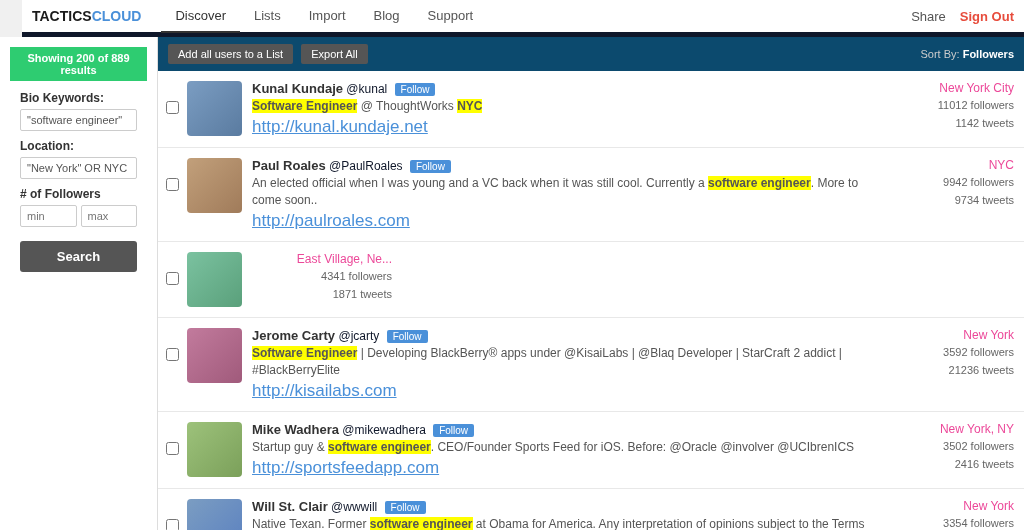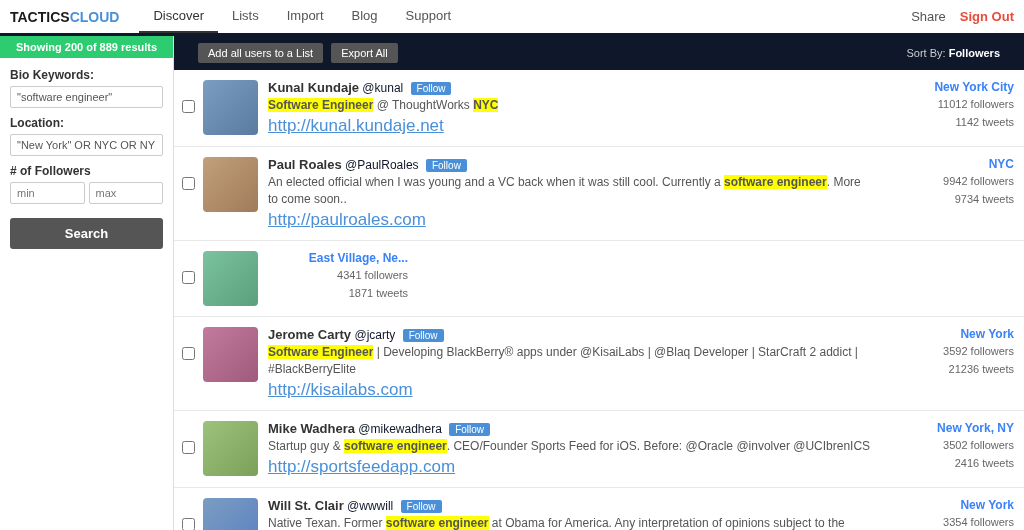--- a/index.html
+++ b/index.html
@@ -1,61 +1,61 @@
 <!DOCTYPE html>
 <html><head>
   <meta charset="utf-8">
   <style>
     * { box-sizing: border-box; margin: 0; padding: 0; }
     body { font-family: Arial, sans-serif; font-size: 12px; background: #f0f0f0; color: #333; width: 1024px; overflow-x: hidden; }
 
     
-    .top-nav { background: #fff; border-bottom: 3px solid #0f172a; display: flex; align-items: center; padding: 16px 10px; height: 36px; }
+    .top-nav { background: #fff; border-bottom: 5px solid #0f172a; display: flex; align-items: center; padding: 16px 10px; height: 36px; margin-left: 22px; }
     .logo { display: flex; align-items: center; margin-right: 20px; }
     .logo-text { font-size: 14px; font-weight: bold; color: #1a1a1a; }
     .logo-text span { color: #4a90d9; }
     .nav-links { display: flex; gap: 0; flex: 1; }
     .nav-link { padding: 8px 14px; font-size: 13px; color: #555; text-decoration: none; cursor: pointer; border-bottom: 2px solid transparent; }
     .nav-link.active { color: #333; border-bottom: 2px solid #333; }
     .nav-right { display: flex; align-items: flex-start; gap: 14px; margin-left: auto; }
     .nav-share { font-size: 13px; color: #555; cursor: pointer; }
     .nav-signout { font-size: 13px; color: #e74c3c; font-weight: bold; cursor: pointer; }
 
     
     .layout { display: flex; height: calc(530px - 36px); }
 
     
-    .sidebar { width: 174px; background: #fff; border-right: 1px solid #ddd; padding: 10px; flex-shrink: 0; overflow-y: auto; }
+    .sidebar { width: 158px; background: #fff; border-right: 1px solid #ddd; padding: 20px; flex-shrink: 0; overflow-y: auto; }
     .sidebar-status { background: #2ecc71; color: #fff; font-size: 11px; padding: 5px 8px; margin: -10px -10px 10px -10px; text-align: center; font-weight: bold; }
     .sidebar-label { font-size: 12px; font-weight: bold; color: #333; margin-bottom: 4px; margin-top: 8px; }
     .sidebar-input { width: 100%; border: 1px solid #ccc; padding: 4px 6px; font-size: 11px; border-radius: 2px; color: #555; }
     .followers-row { display: flex; gap: 4px; margin-top: 4px; }
     .followers-input { width: 50%; border: 1px solid #ccc; padding: 4px 6px; font-size: 11px; border-radius: 2px; color: #aaa; }
     .search-btn { width: 100%; background: #555; color: #fff; border: none; padding: 8px; font-size: 13px; font-weight: bold; border-radius: 3px; cursor: pointer; margin-top: 14px; }
 
     
     .main { flex: 1; overflow-y: auto; background: #f7f7f7; }
-    .toolbar { background: #0f172a; color: #fff; display: flex; align-items: center; padding: 7px 24px; font-size: 12px; }
+    .toolbar { background: #0c4a6e; color: #fff; display: flex; align-items: center; padding: 7px 10px; font-size: 12px; }
     .toolbar-btn { background: #555; color: #fff; border: none; padding: 4px 10px; font-size: 11px; cursor: pointer; margin-right: 8px; border-radius: 2px; }
     .toolbar-sort { margin-left: auto; font-size: 11px; color: #ccc; }
     .toolbar-sort span { color: #fff; font-weight: bold; }
 
     
     .result-row { background: #fff; border-bottom: 1px solid #e8e8e8; display: flex; align-items: flex-start; padding: 10px 10px 10px 8px; }
     .row-checkbox { margin-right: 8px; margin-top: 20px; flex-shrink: 0; }
     .row-avatar { width: 55px; height: 55px; border-radius: 4px; margin-right: 10px; flex-shrink: 0; background: #ccc; overflow: hidden; }
     .row-info { flex: 1; }
     .row-name { font-weight: bold; font-size: 13px; color: #333; }
     .row-handle { color: #0f172a; font-size: 12px; margin-top: 32px; }
     .follow-badge { display: inline-block; background: #4a90d9; color: #fff; font-size: 10px; padding: 1px 6px; border-radius: 2px; margin-left: 4px; vertical-align: middle; }
     .row-bio { font-size: 12px; color: #555; margin-top: 2px; line-height: 1.4; }
     .row-link { color: #4a90d9; font-size: 17px; margin-top: 2px; display: block; }
     .highlight { background: #ffff00; font-weight: bold; }
     .row-location { text-align: right; flex-shrink: 0; width: 140px; }
-    .row-location .city { color: #3b82f6; font-weight: bold; font-size: 12px; }
+    .row-location .city { color: #ec4899; font-weight: normal; font-size: 12px; }
     .row-location .stats { color: #666; font-size: 11px; margin-top: 2px; line-height: 1.6; }
 
     
     .av1 { background: linear-gradient(135deg, #7b9dc2, #5a7ba0); }
     .av2 { background: linear-gradient(135deg, #c2a07b, #a07b5a); }
     .av3 { background: linear-gradient(135deg, #7bc2a0, #5aa07b); }
     .av4 { background: linear-gradient(135deg, #c27b9d, #a05a7b); }
     .av5 { background: linear-gradient(135deg, #9dc27b, #7ba05a); }
     .av6 { background: linear-gradient(135deg, #7b9dc2, #5a80c0); }
   </style>

